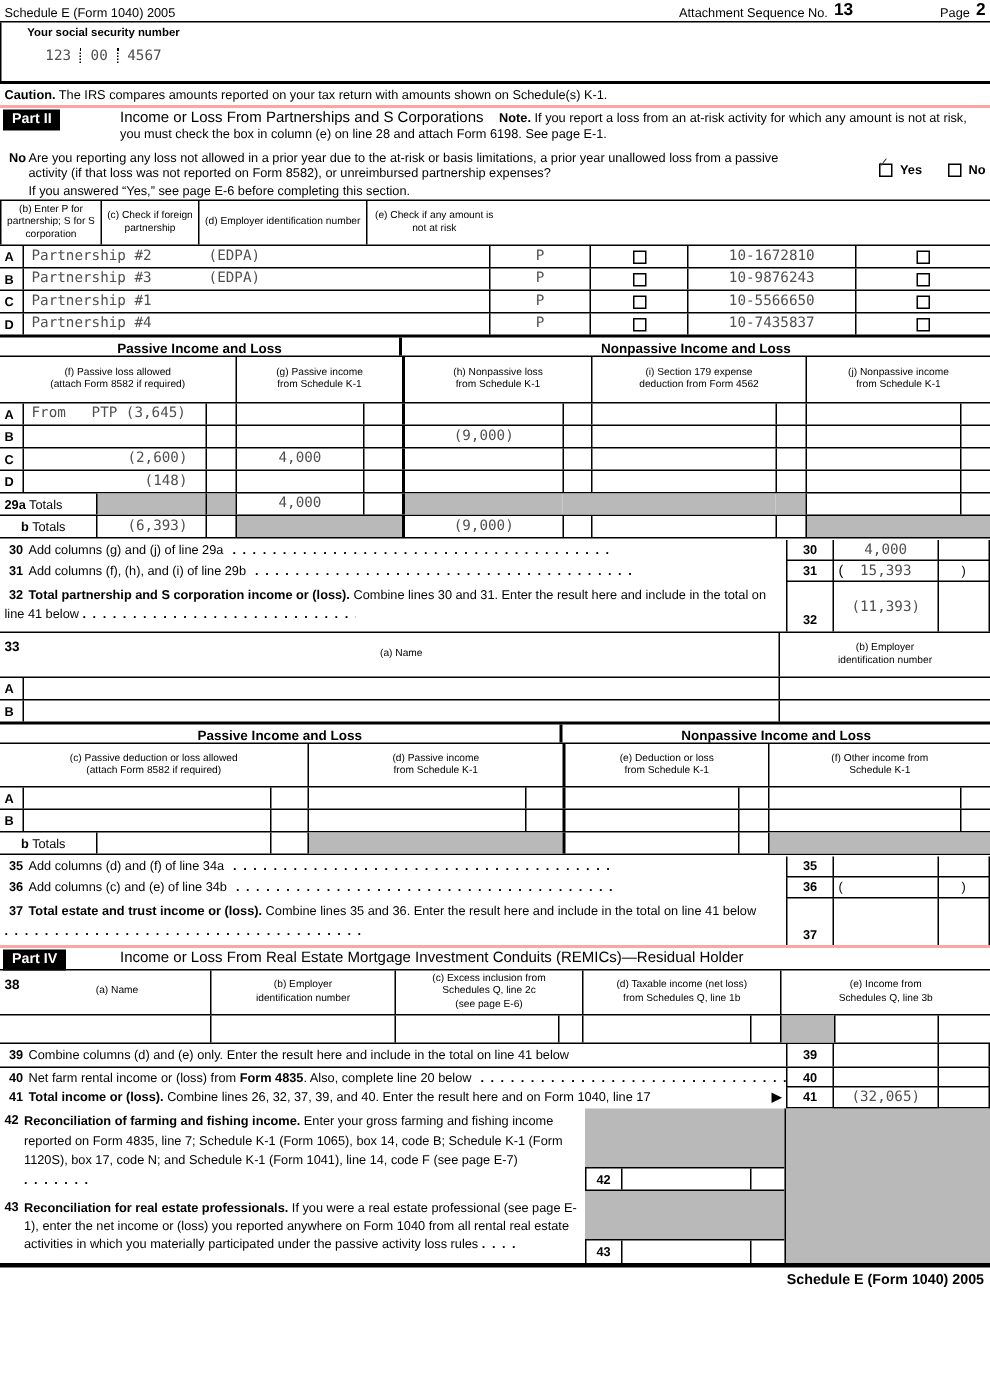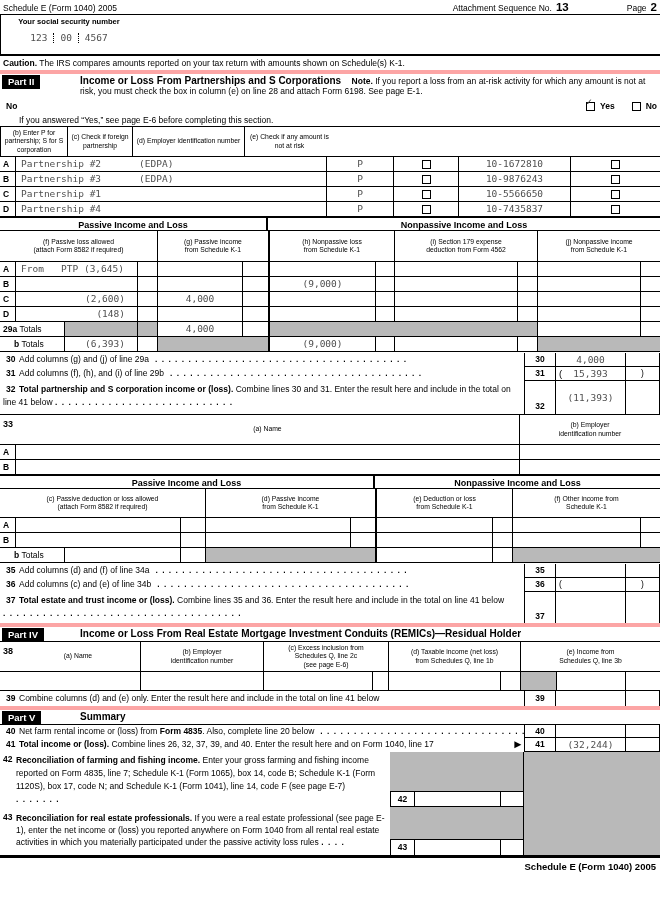--- a/index.html
+++ b/index.html
@@ -22,23 +22,23 @@
   .dotfill { flex:1; overflow:hidden; white-space:nowrap; font-weight:bold; height:12px; letter-spacing:1px; }
   
   .hdr1 { height:15px; align-items:flex-end; padding:0 3px 1px 3px; border-bottom:1px solid #000; }
   .big { font-size:11.5px; font-weight:bold; }
   .hdr2 { height:41px; border-bottom:2px solid #000; }
   .hdr2-left { flex:1; padding:2px 3px; }
   .hdr2-ssn { width:137px; border-left:1px solid #000; text-align:center; }
   .ssnsep { display:inline-block; border-left:1px dotted #000; height:10px; margin:0 6px; vertical-align:-2px; }
   .caution { height:14px; padding:2px 3px 0 3px; }
   
-  .partbar { border-top:4px solid #fca5a5; position:relative; padding:1px 3px 2px 80px; }
+  .partbar { border-top:2px solid #fca5a5; position:relative; padding:1px 3px 2px 80px; }
   .chip { position:absolute; left:2px; top:1px; background:#000; color:#fff; font-weight:bold; font-size:9.5px; padding:1px 6px 2px 6px; }
-  .ptitle { font-weight:bold; font-size:10px; margin-right:8px; }
+  .ptitle { font-weight:normal; font-size:10px; margin-right:8px; }
   
   .l27 { padding:3px 3px 1px 3px; }
   .lnum { width:16px; font-weight:bold; flex:none; padding-left:3px; }
   
   .cell { flex:none; }
   .letter { width:16px; border-right:1px solid #000; font-weight:bold; padding-left:3px; }
   .row15 { height:15px; line-height:14px; border-top:1px solid #000; }
   
   .sumrow { height:14px; line-height:13px; }
   .ltext { flex:1; display:flex; padding-left:3px; min-width:0; }
@@ -76,20 +76,21 @@
   <div class="partbar" style="min-height:27px">
     <span class="chip">Part II</span>
     <span class="ptitle">Income or Loss From Partnerships and S Corporations</span>
     <span class="bold">Note.</span>
     <span>If you report a loss from an at-risk activity for which any amount is not at risk, you must check the box in column (e) on line 28 and attach Form 6198. See page E-1.</span>
   </div>
 
   <div class="l27">
     <div class="fr">
       <span class="lnum">No</span>
+      <div style="width:528px">Are you reporting any loss not allowed in a prior year due to the at-risk or basis limitations, a prior year unallowed loss from a passive activity (if that loss was not reported on Form 8582), or unreimbursed partnership expenses?</div>
       <div style="flex:1;display:flex;align-items:flex-end;justify-content:flex-end;gap:5px;padding-bottom:2px">
         <span class="cb">
             <span class="mark">✓</span>
           </span>
         <span class="bold">Yes</span>
         <span class="cb" style="margin-left:12px"></span>
         <span class="bold">No</span>
       </div>
     </div>
     <div class="fr" style="padding-top:2px">
@@ -461,43 +462,39 @@
   <div class="fr sumrow bt" style="height:16px;line-height:15px">
     <div class="ltext">
         <span class="lnum">39</span>
         <span style="white-space:nowrap">Combine columns (d) and (e) only. Enter the result here and include in the total on line 41 below</span>
       </div>
     <div class="numbox">39</div>
     <div class="samt"></div>
     <div class="scent"></div>
   </div>
 
-  <div class="partbar" style="min-height:14px">
-    <span class="chip">Part V</span>
-    <span class="ptitle">Summary</span>
-  </div>
 
   <div class="fr sumrow bt">
     <div class="ltext">
         <span class="lnum">40</span>
         <span style="white-space:nowrap"><span>Net farm rental income or (loss) from</span> <span class="bold">Form 4835</span><span>. Also, complete line 20 below</span></span>
         <span class="dotfill" style="margin-left:6px">.  .  .  .  .  .  .  .  .  .  .  .  .  .  .  .  .  .  .  .  .  .  .  .  .  .  .  .  .  .  .  .  .  .  .  .  .  .</span>
       </div>
     <div class="numbox bb">40</div>
     <div class="samt bb"></div>
     <div class="scent bb"></div>
   </div>
   <div class="fr sumrow">
     <div class="ltext">
         <span class="lnum">41</span>
         <span style="white-space:nowrap;overflow:hidden;flex:1"><span class="bold">Total income or (loss).</span> <span>Combine lines 26, 32, 37, 39, and 40. Enter the result here and on Form 1040, line 17</span></span>
         <span class="bold" style="padding:0 3px">▶</span>
       </div>
     <div class="numbox bb">41</div>
-    <div class="samt v bb">(32,244)</div>
+    <div class="samt v bb">(32,065)</div>
     <div class="scent bb"></div>
   </div>
 
   <div class="fr" style="height:106px;border-bottom:3px solid #000">
     <div style="width:390px">
       <div class="fr" style="height:58px;padding-top:2px">
         <span class="lnum">42</span>
         <div style="flex:1;line-height:13px;padding-right:2px">
           <span class="bold">Reconciliation of farming and fishing income.</span>
           <span>Enter your gross farming and fishing income reported on Form 4835, line 7; Schedule K-1 (Form 1065), box 14, code B; Schedule K-1 (Form 1120S), box 17, code N; and Schedule K-1 (Form 1041), line 14, code F (see page E-7)</span>

